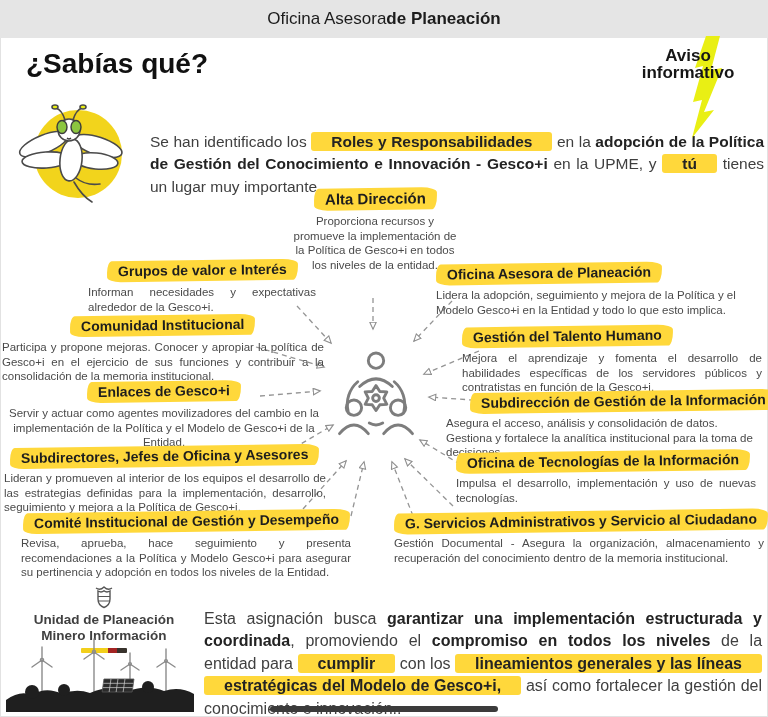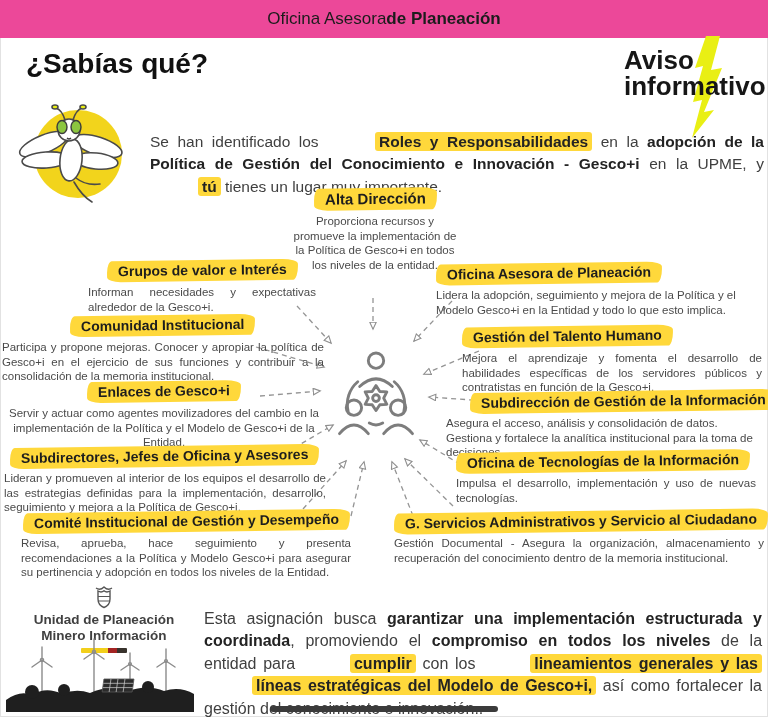--- a/index.html
+++ b/index.html
@@ -1,32 +1,32 @@
 <!DOCTYPE html>
 <html lang="es"><head>
 <meta charset="utf-8">
 <style>
   html,body{margin:0;padding:0;background:#ffffff;}
   #page{position:relative;width:768px;height:717px;background:#ffffff;overflow:hidden;
         font-family:"Liberation Sans","DejaVu Sans",sans-serif;color:#3f3f3f;
         box-shadow:inset 0 0 0 1px #e2e2e2;}
   
-  .banner{position:absolute;left:0;top:0;width:768px;height:38px;background:#ec4899;
+  .banner{position:absolute;left:0;top:0;width:768px;height:38px;background:#e5e5e5;
           display:flex;align-items:center;justify-content:center;font-size:17px;color:#1c1c1c;}
   .banner .b{font-weight:700;}
   
   .page-title{position:absolute;left:26px;top:48px;font-size:28px;font-weight:700;color:#111;}
-  .badge{position:absolute;right:16px;top:47px;width:128px;z-index:2;
-         font-size:26px;font-weight:700;color:#161616;line-height:1.0;}
+  .badge{position:absolute;right:16px;top:47px;width:128px;text-align:center;z-index:2;
+         font-size:17px;font-weight:700;color:#161616;line-height:1.0;}
   .bolt{position:absolute;right:36px;top:36px;z-index:1;}
   
   .rich{line-height:1.46;text-align:justify;}
   .rich .b{font-weight:700;color:#232323;}
-  .hl{background:#ffd83b;padding:1px 4px;border-radius:3px;
-      -webkit-box-decoration-break:clone;box-decoration-break:clone;margin-left:48px;}
+  .hl{background:#ffd83b;padding:1px 20px;border-radius:3px;
+      -webkit-box-decoration-break:clone;box-decoration-break:clone;}
   .intro{position:absolute;left:150px;top:115px;width:614px;font-size:15.5px;}
   .closing{position:absolute;left:204px;top:592px;width:558px;font-size:16px;line-height:1.4;}
   
   .node{position:absolute;}
   .nt{display:inline-block;font-weight:700;font-size:14px;color:#1d1d1d;background:#ffd83b;
       padding:2px 11px 3px;border-radius:5px 16px 5px 14px / 12px 5px 14px 5px;
       transform:rotate(-0.8deg);white-space:nowrap;}
   .nd{font-size:11.5px;color:#4a4a4a;line-height:1.27;margin-top:4px;}
   .t-center{text-align:center;}
   .t-left{text-align:left;}

